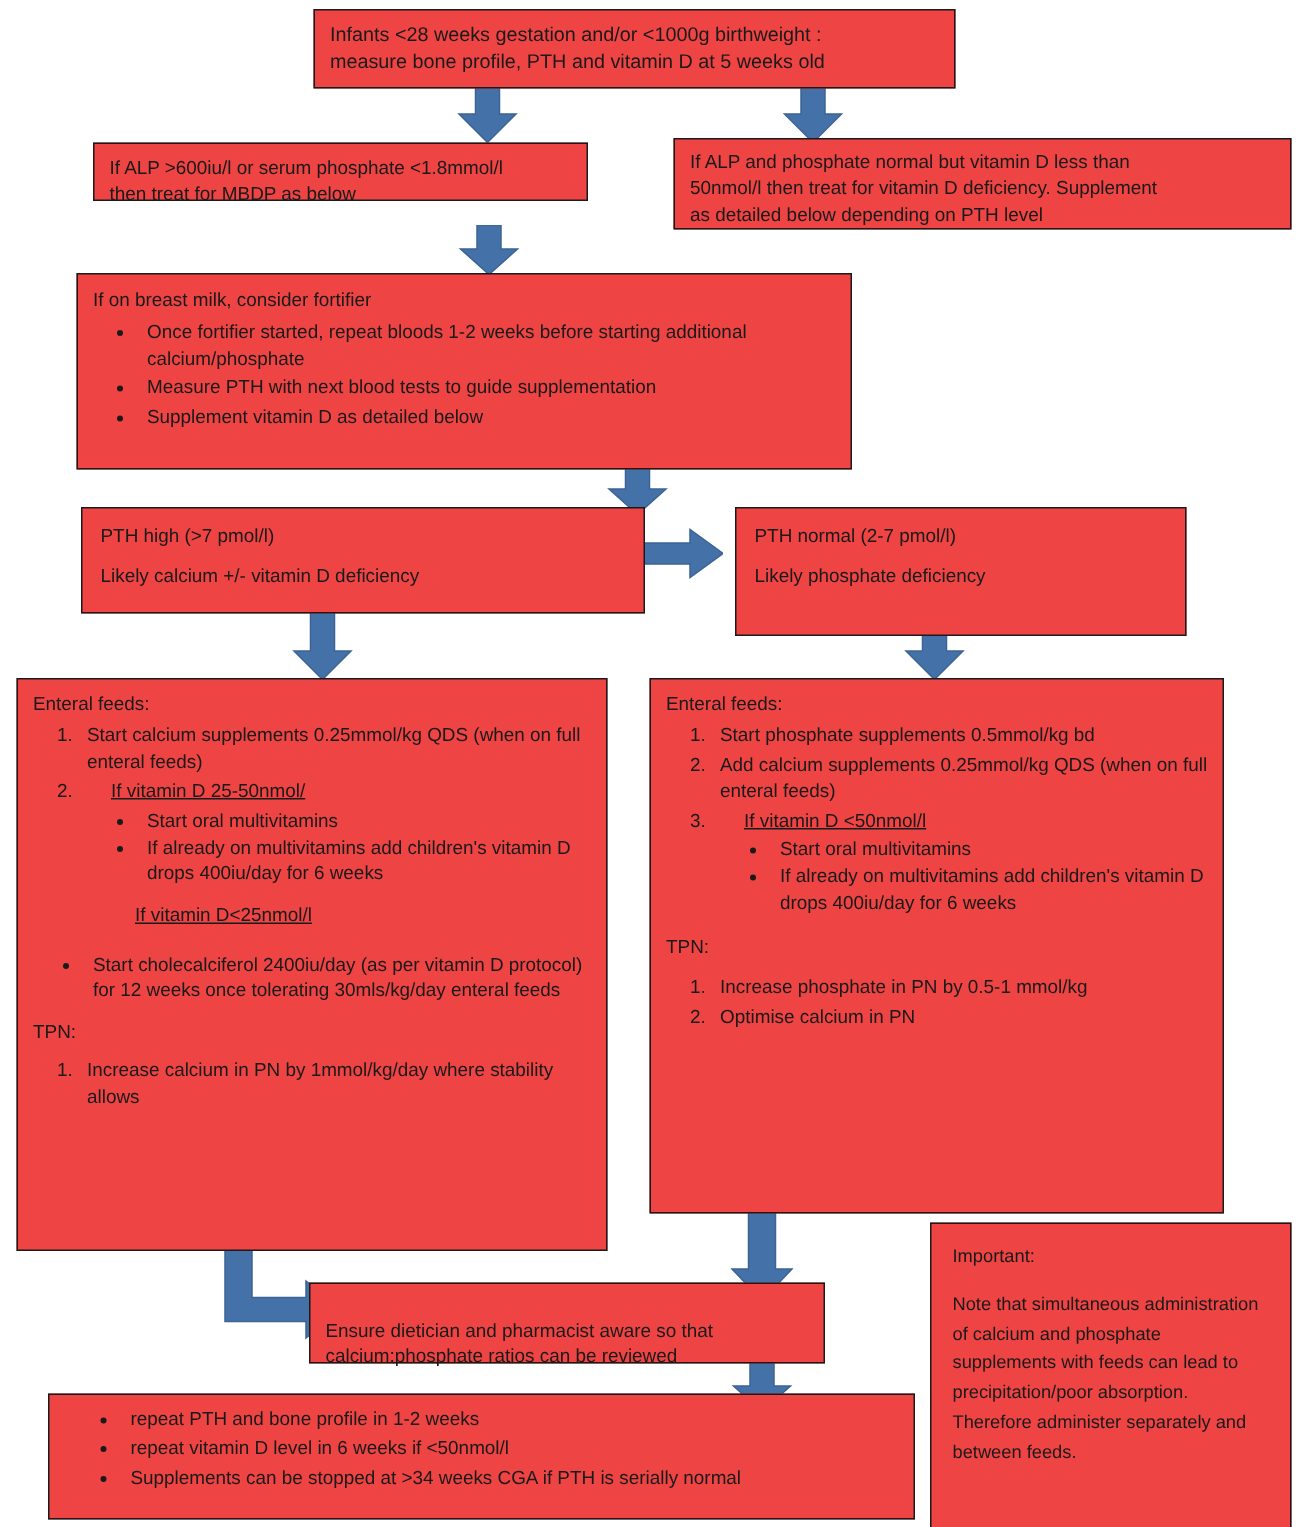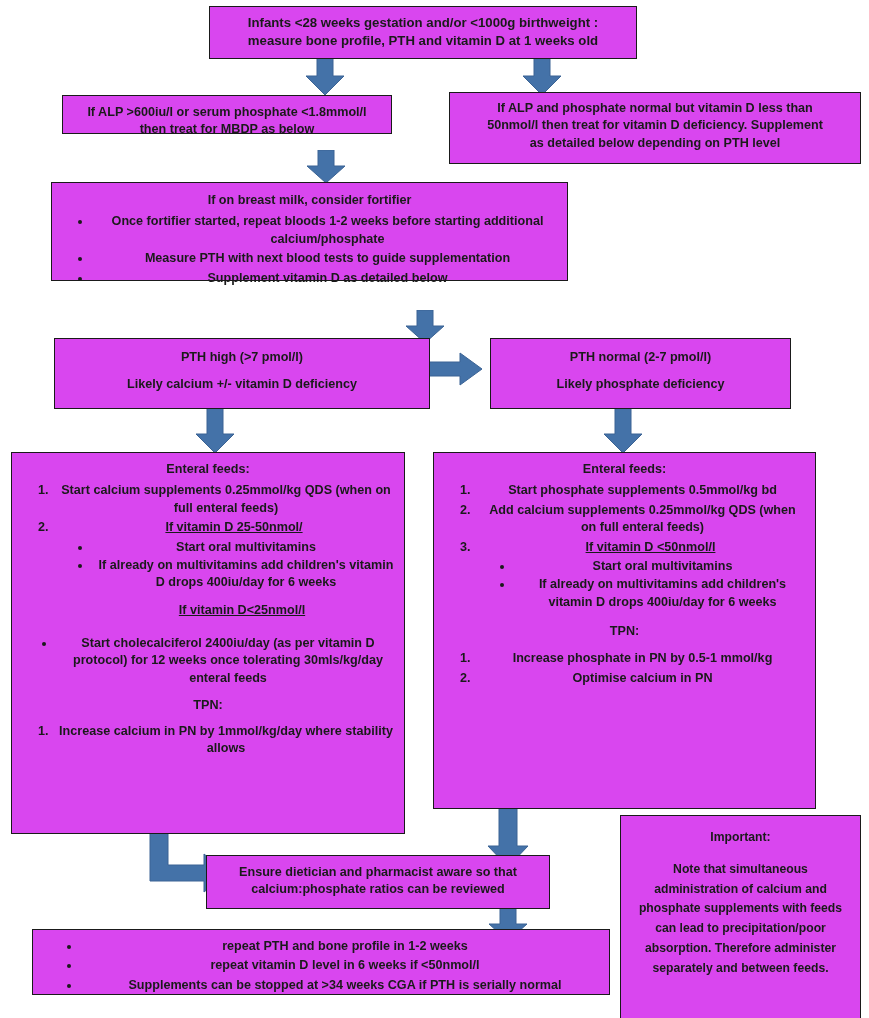--- a/index.html
+++ b/index.html
@@ -14,26 +14,25 @@
     position: relative;
     width: 869px;
     height: 1018px;
     background: #ffffff;
     overflow: hidden;
   }
   .box {
     position: absolute;
     box-sizing: border-box;
     border: 1.6px solid #1a1a1a;
-    background: #d946ef;
+    background: #ef4444;
     color: #1a1a1a;
-    font-weight: bold;
+    font-weight: normal;
     line-height: 1.38;
     z-index: 3;
-    text-align: center;
   }
   .box p {
     margin: 0;
   }
   .title-box {
     font-size: 13.2px;
   }
   .b-txt {
     font-size: 12.6px;
   }
@@ -127,50 +126,50 @@
   </div>
 
   <div class="arrow" style="left:487px; top:908px; width:42px; height:34px;">
     <svg width="42" height="34" viewBox="0 0 42 34">
       <polygon points="13,0 29,0 29,16 40,16 21,33 2,16 13,16" fill="#4472a8" stroke="#3b6394" stroke-width="1"></polygon>
     </svg>
   </div>
 
   <div class="box title-box" style="left:209px; top:6px; width:428px; height:53px; padding:7px 10px;">
     <p>Infants &lt;28 weeks gestation and/or &lt;1000g birthweight :</p>
-    <p>measure bone profile, PTH and vitamin D at 1 weeks old</p>
+    <p>measure bone profile, PTH and vitamin D at 5 weeks old</p>
   </div>
 
   <div class="box b-txt" style="left:62px; top:95px; width:330px; height:39px; padding:8px 10px;">
     <p>If ALP &gt;600iu/l or serum phosphate &lt;1.8mmol/l</p>
     <p>then treat for MBDP as below</p>
   </div>
 
-  <div class="box b-txt" style="left:449px; top:92px; width:412px; height:72px; padding:7px 10px;">
+  <div class="box b-txt" style="left:449px; top:92px; width:412px; height:61px; padding:7px 10px;">
     <p>If ALP and phosphate normal but vitamin D less than</p>
     <p>50nmol/l then treat for vitamin D deficiency.  Supplement</p>
     <p>as detailed below depending on PTH level</p>
   </div>
 
-  <div class="box b-txt" style="left:51px; top:182px; width:517px; height:99px; padding:9px 10px;">
+  <div class="box b-txt" style="left:51px; top:182px; width:517px; height:131px; padding:9px 10px;">
     <p class="hdr">If on breast milk, consider fortifier</p>
     <ul class="bul">
       <li>Once fortifier started, repeat bloods 1-2 weeks before starting additional calcium/phosphate</li>
       <li>Measure PTH with next blood tests to guide supplementation</li>
       <li>Supplement vitamin D as detailed below</li>
     </ul>
   </div>
 
   <div class="box b-txt" style="left:54px; top:338px; width:376px; height:71px; padding:10px 12px;">
     <p>PTH high (&gt;7 pmol/l)</p>
     <div class="gap"></div>
     <p>Likely calcium +/- vitamin D deficiency</p>
   </div>
 
-  <div class="box b-txt" style="left:490px; top:338px; width:301px; height:71px; padding:10px 12px;">
+  <div class="box b-txt" style="left:490px; top:338px; width:301px; height:86px; padding:10px 12px;">
     <p>PTH normal (2-7 pmol/l)</p>
     <div class="gap"></div>
     <p>Likely phosphate deficiency</p>
   </div>
 
   <div class="box b-txt" style="left:11px; top:452px; width:394px; height:382px; padding:8px 10px;">
     <p>Enteral feeds:</p>
     <ol class="num">
       <li>Start calcium supplements 0.25mmol/kg QDS (when on full enteral feeds)</li>
       <li>
@@ -204,26 +203,26 @@
         </ul>
       </li>
     </ol>
     <p style="margin-top:12px;">TPN:</p>
     <ol class="num" style="margin-top:10px;">
       <li>Increase phosphate in PN by 0.5-1 mmol/kg</li>
       <li>Optimise calcium in PN</li>
     </ol>
   </div>
 
-  <div class="box b-txt" style="left:206px; top:855px; width:344px; height:54px; padding:8px 10px;">
+  <div class="box b-txt" style="left:206px; top:855px; width:344px; height:54px; padding:23px 10px;">
     <p>Ensure dietician and pharmacist aware so that</p>
     <p>calcium:phosphate ratios can be reviewed</p>
   </div>
 
-  <div class="box b-txt" style="left:32px; top:929px; width:578px; height:66px; padding:8px 6px;">
+  <div class="box b-txt" style="left:32px; top:929px; width:578px; height:84px; padding:8px 6px;">
     <ul class="bul" style="margin-top:0; padding-left:42px;">
       <li>repeat PTH and bone profile in 1-2 weeks</li>
       <li>repeat vitamin D level in 6 weeks if &lt;50nmol/l</li>
       <li>Supplements can be stopped at &gt;34 weeks CGA if PTH is serially normal</li>
     </ul>
   </div>
 
   <div class="box small-txt" style="left:620px; top:815px; width:241px; height:226px; padding:12px 14px; line-height:1.62;">
     <p>Important:</p>
     <div style="height:12px;"></div>

